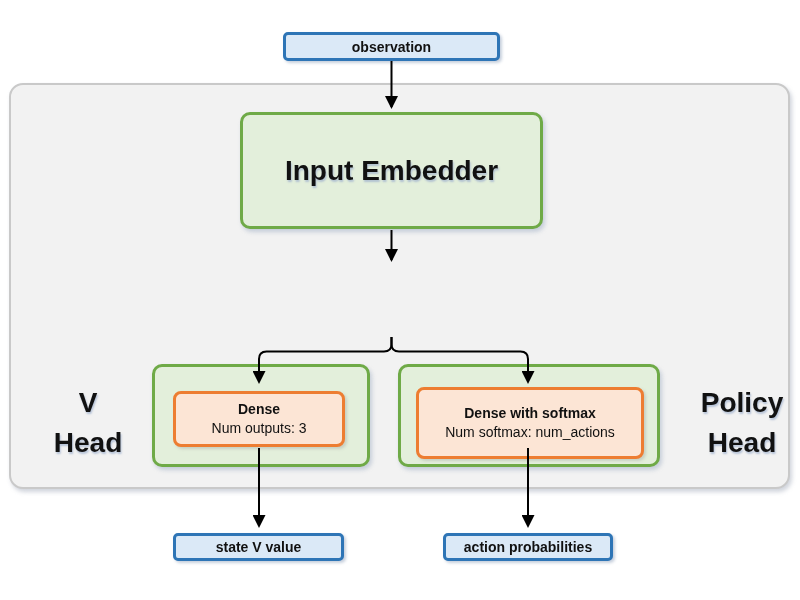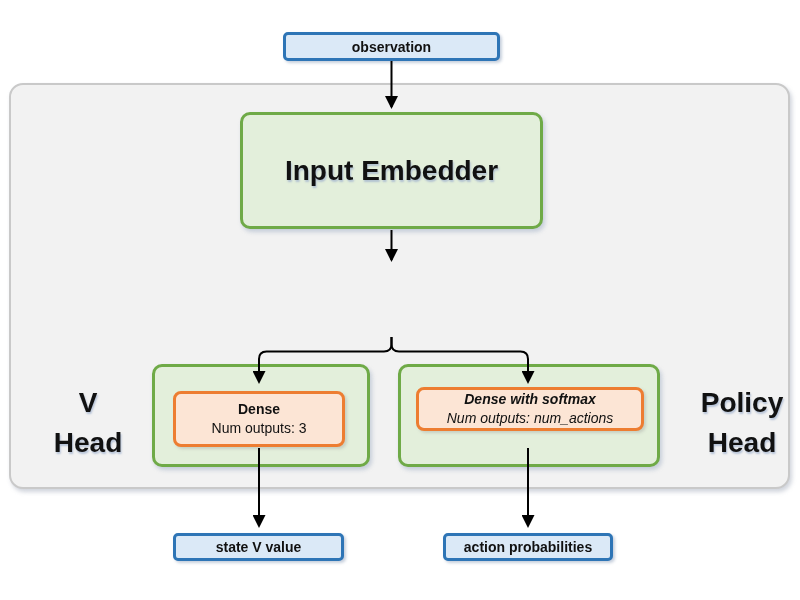--- a/index.html
+++ b/index.html
@@ -84,21 +84,21 @@
     z-index: 4;
     pointer-events: none;
   }
   
   #obs       { left: 283px; top: 32px;  width: 217px; height: 29px; }
   #embed     { left: 240px; top: 112px; width: 303px; height: 117px; }
   #middle    { left: 240px; top: 265px; width: 303px; height: 71px; }
   #vgroup    { left: 152px; top: 364px; width: 218px; height: 103px; }
   #vdense    { left: 173px; top: 391px; width: 172px; height: 56px; }
   #pgroup    { left: 398px; top: 364px; width: 262px; height: 103px; }
-  #pdense    { left: 416px; top: 387px; width: 228px; height: 44px; font-style: italic; }
+  #pdense    { left: 416px; top: 387px; width: 228px; height: 72px; }
   #vlabel    { left: 33px;  top: 383px; width: 110px; }
   #plabel    { left: 657px; top: 383px; width: 122px; padding-left: 24px; }
   #vout      { left: 173px; top: 533px; width: 171px; height: 28px; }
   #pout      { left: 443px; top: 533px; width: 170px; height: 28px; }
 </style>
 </head>
 <body>
 
 <div id="stage">
 
@@ -119,21 +119,21 @@
     <span class="t2">Num outputs: 3</span>
   </div>
   <div id="vlabel" class="head-label">
     <div>V</div>
     <div>Head</div>
   </div>
 
   <div id="pgroup" class="box green"></div>
   <div id="pdense" class="box orange">
     <span class="t1">Dense with softmax</span>
-    <span class="t2">Num outputs: num_actions</span>
+    <span class="t2">Num softmax: num_actions</span>
   </div>
   <div id="plabel" class="head-label">
     <div>Policy</div>
     <div>Head</div>
   </div>
 
   <div id="pout" class="box blue">
     <span>action probabilities</span>
   </div>
   <div id="vout" class="box blue">

